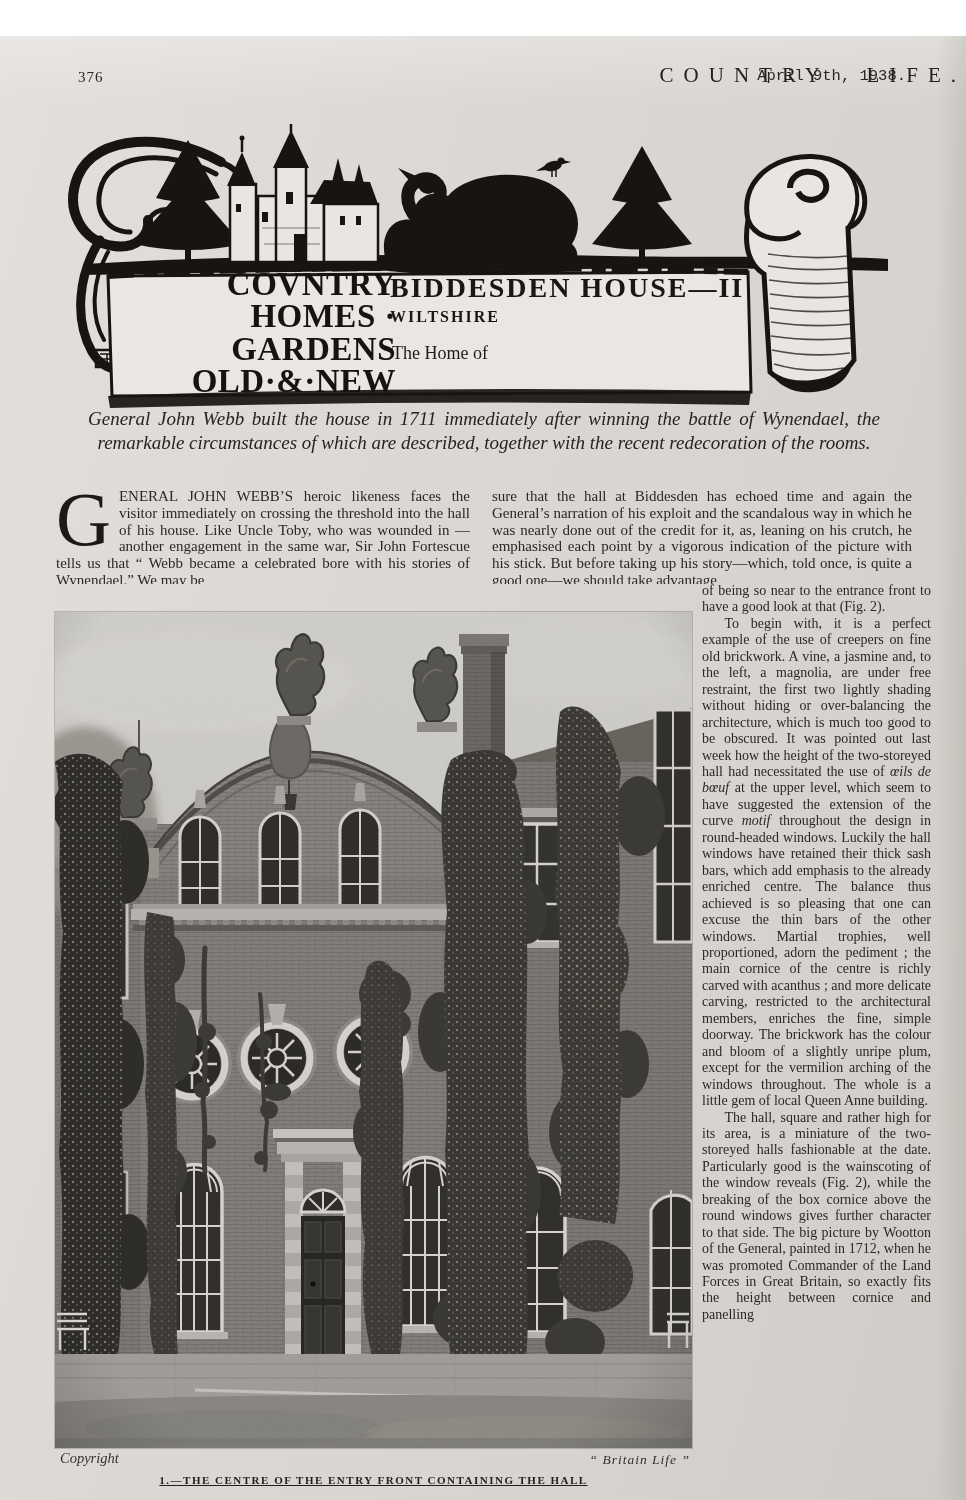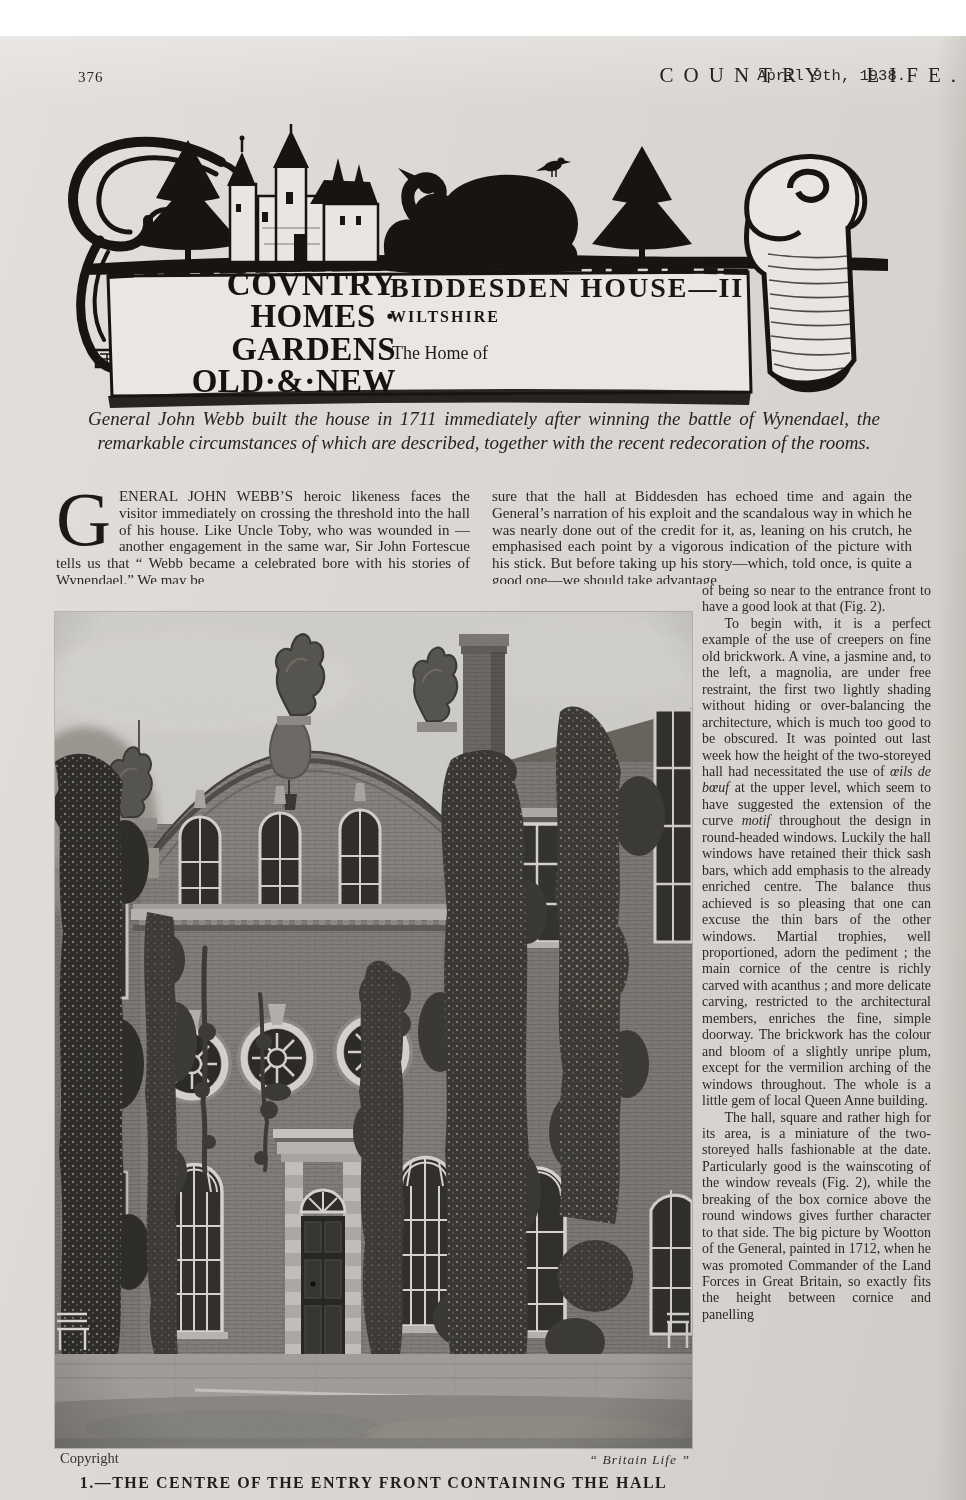--- a/index.html
+++ b/index.html
@@ -45,25 +45,25 @@
   .dropcap{float:left;font-size:76px;line-height:58px;padding:2px 8px 0 0;color:#1d1a16;}
   .sidecol{left:702px;top:547px;width:229px;height:930px;overflow:hidden;
     font-size:14px;line-height:16.45px;}
   .sidecol p{margin:0;}
   .sidecol p + p{text-indent:1.6em;}
   .it{font-style:italic;}
 
   
   .photo{position:absolute;left:55px;top:576px;width:637px;height:836px;
     box-shadow:0 0 0 1px rgba(60,56,50,.25);}
-  .fig-copyright{position:absolute;left:60px;top:1414px;font-size:14.5px;color:#34312c;}
+  .fig-copyright{position:absolute;left:60px;top:1414px;font-style:italic;font-size:14.5px;color:#34312c;}
   .fig-credit{position:absolute;right:276px;top:1416px;font-style:italic;font-size:13.5px;
     letter-spacing:1px;color:#34312c;}
   .fig-caption{position:absolute;left:55px;top:1438px;width:637px;text-align:center;
-    font-weight:bold;font-size:16px;letter-spacing:1.5px;color:#221f1b;}
+    font-weight:bold;font-size:11px;letter-spacing:1.5px;color:#221f1b;text-decoration:underline;}
 </style>
 </head>
 <body>
 
 <div class="page">
 
   <div class="pageno">376</div>
   <div class="masthead">COUNTRY LIFE.</div>
   <div class="issuedate">April 9th, 1938.</div>
 

